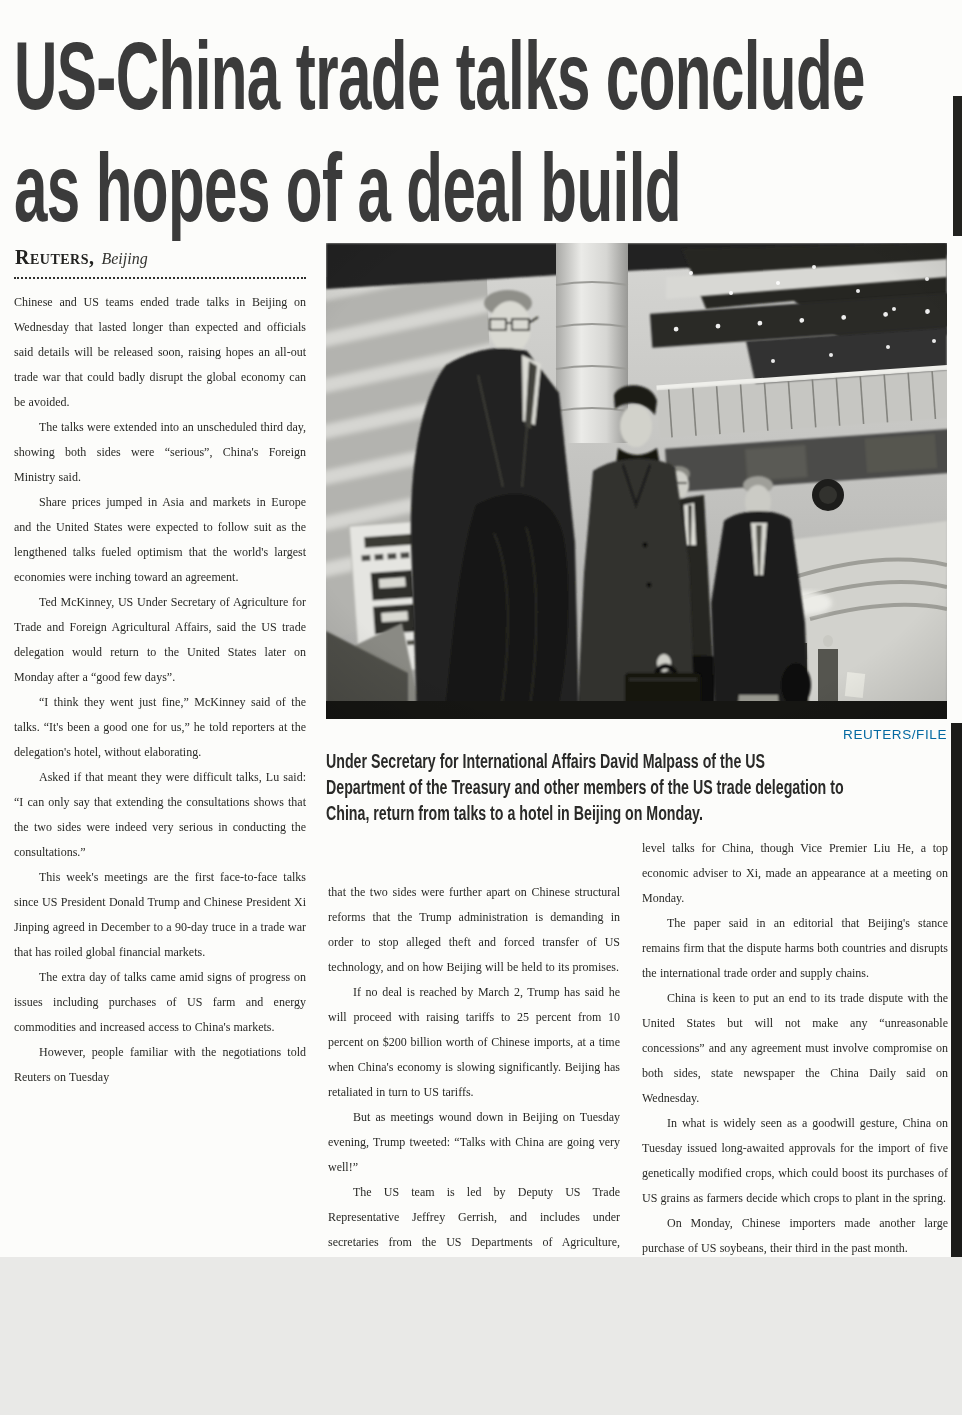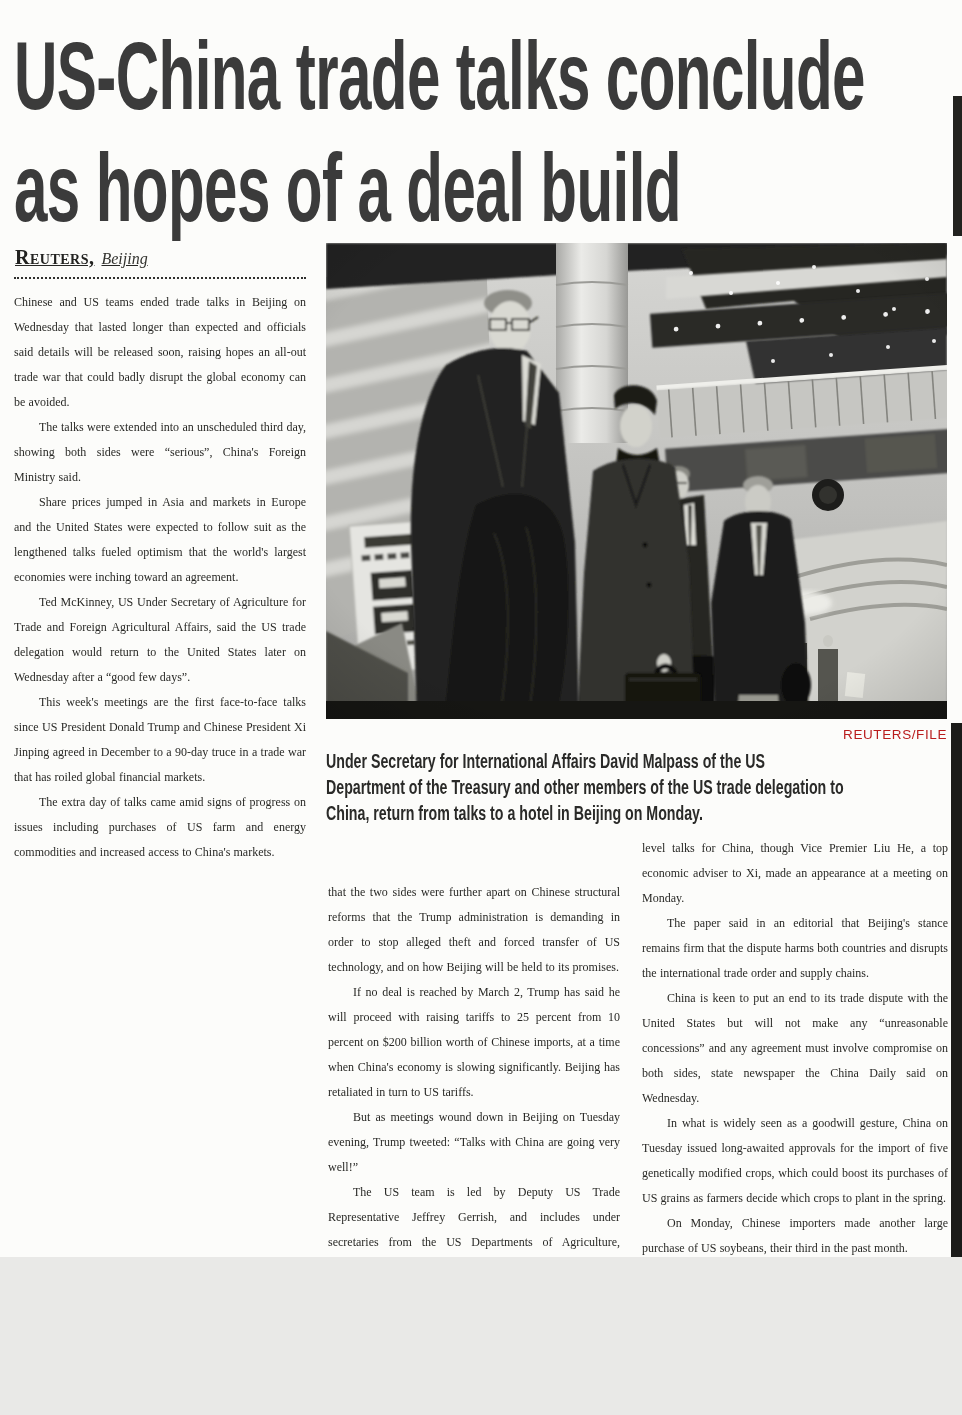--- a/index.html
+++ b/index.html
@@ -9,21 +9,21 @@
     font-family:"Liberation Serif", serif; color:#262624;
   }
 
   
   .headline { position:absolute; left:14px; top:20px; color:#3b3b3b;
     font-family:"Liberation Sans", sans-serif; font-weight:bold; }
   .hl-line { font-size:97px; line-height:112px; white-space:nowrap;
     letter-spacing:-1px; transform:scaleX(0.62); transform-origin:left top; }
 
   
-  .byline { position:absolute; left:15px; top:246px; white-space:nowrap;text-decoration:underline; }
+  .byline { position:absolute; left:15px; top:246px; white-space:nowrap; }
   .byline .agency { font-variant:small-caps; font-weight:bold; font-size:20px;
     letter-spacing:0.5px; color:#222220; }
   .byline .loc { font-style:italic; font-size:16px; margin-left:7px; color:#33332f; }
   .dotted-rule { position:absolute; left:14px; top:277px; width:292px; height:0;
     border-top:2px dotted #2f2f2d; }
 
   
   .col { position:absolute; width:292px; font-size:12px; line-height:25px;
     text-align:justify; color:#29292  6; color:#292926; overflow:hidden;
     hyphens:auto; -webkit-hyphens:auto; word-spacing:0.02em; }
@@ -32,21 +32,21 @@
   .col1 { left:14px;  top:290px; height:1118px; }
   .col2 { left:328px; top:880px; height:576px; }
   .col3 { left:642px; top:836px; width:306px; height:576px; }
 
   
   .photo { position:absolute; left:326px; top:243px; width:621px; height:476px;
     margin:0; background:#b9b9b5; }
   .photo svg { display:block; width:100%; height:100%; }
   .credit { position:absolute; left:647px; top:727px; width:300px; text-align:right;
     font-family:"Liberation Sans", sans-serif; font-size:13.5px; letter-spacing:0.6px;
-    color:#b91c1c; }
+    color:#0369a1; }
   .caption { position:absolute; left:326px; top:748px; width:730px;
     transform:scaleX(0.71); transform-origin:left top;
     font-family:"Liberation Sans", sans-serif; font-weight:bold;
     font-size:20px; line-height:26px; color:#2a2a28; }
 
   
   .edge { position:absolute; right:0; background:#22221f; }
   .edge-top { top:96px; height:140px; width:9px; }
   .edge-bottom { top:723px; height:692px; width:11px; background:#1b1b19; }
 </style>
@@ -62,23 +62,26 @@
 
   <div class="byline">
     <span class="agency">Reuters,</span><span class="loc">Beijing</span>
   </div>
   <div class="dotted-rule"></div>
 
   <section class="col col1">
       <p>Chinese and US teams ended trade talks in Beijing on Wednesday that lasted longer than expected and officials said details will be released soon, raising hopes an all-out trade war that could badly disrupt the global economy can be avoided.</p>
       <p>The talks were extended into an unscheduled third day, showing both sides were “serious”, China's Foreign Ministry said.</p>
       <p>Share prices jumped in Asia and markets in Europe and the United States were expected to follow suit as the lengthened talks fueled optimism that the world's largest economies were inching toward an agreement.</p>
-      <p>Ted McKinney, US Under Secretary of Agriculture for Trade and Foreign Agricultural Affairs, said the US trade delegation would return to the United States later on Wednesday after a “good few days”.</p>
+      <p>Ted McKinney, US Under Secretary of Agriculture for Trade and Foreign Agricultural Affairs, said the US trade delegation would return to the United States later on Monday after a “good few days”.</p>
+      <p>“I think they went just fine,” McKinney said of the talks. “It's been a good one for us,” he told reporters at the delegation's hotel, without elaborating.</p>
+      <p>Asked if that meant they were difficult talks, Lu said: “I can only say that extending the consultations shows that the two sides were indeed very serious in conducting the consultations.”</p>
       <p>This week's meetings are the first face-to-face talks since US President Donald Trump and Chinese President Xi Jinping agreed in December to a 90-day truce in a trade war that has roiled global financial markets.</p>
       <p>The extra day of talks came amid signs of progress on issues including purchases of US farm and energy commodities and increased access to China's markets.</p>
+      <p>However, people familiar with the negotiations told Reuters on Tuesday</p>
     </section>
 
   <figure class="photo">
     <svg viewBox="0 0 621 476" preserveAspectRatio="none" role="img" aria-label="Black-and-white photo of four men in dark coats, one carrying a briefcase, walking through a hotel lobby atrium in Beijing">
       <defs>
         <linearGradient id="bgGrad" x1="0" y1="0" x2="0" y2="1">
           <stop offset="0" stop-color="#d6d6d3"></stop>
             <stop offset="0.55" stop-color="#c1c1be"></stop>
             <stop offset="1" stop-color="#a7a7a4"></stop>
         </linearGradient>

